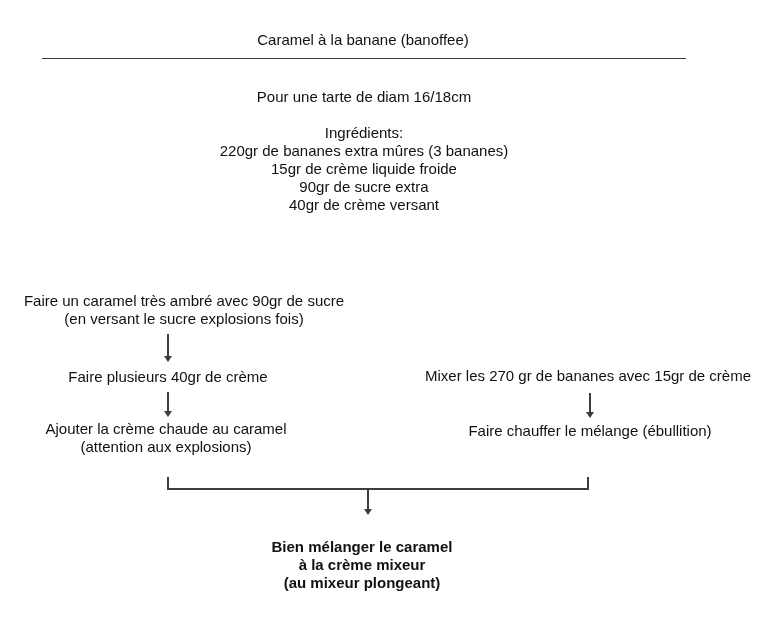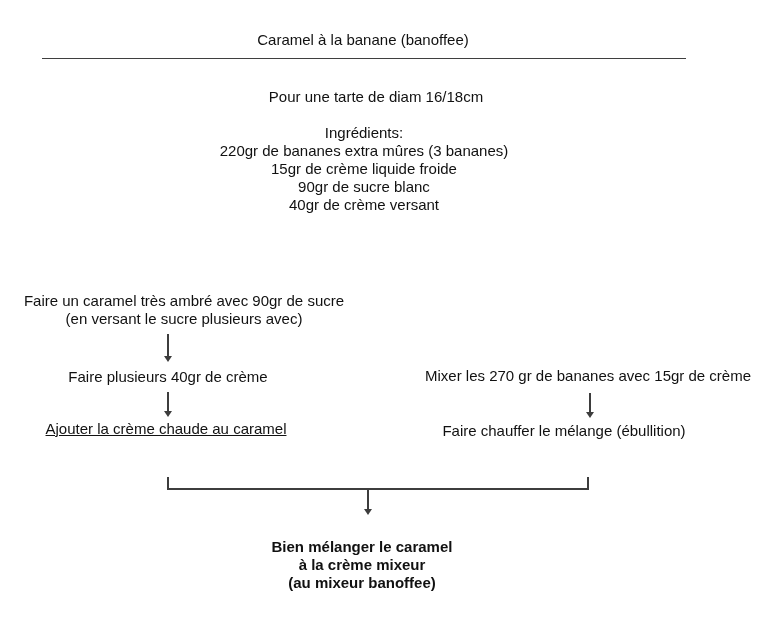--- a/index.html
+++ b/index.html
@@ -56,66 +56,67 @@
 </style>
 </head>
 <body>
 
 <div class="page">
 
   <div class="t" style="left:363px; top:31px;">Caramel à la banane (banoffee)</div>
 
   <div class="hr" style="left:42px; top:58px; width:644px;"></div>
 
-  <div class="t" style="left:364px; top:88px;margin-left:12px;">Pour une tarte de diam 16/18cm</div>
+  <div class="t" style="left:364px; top:88px;">Pour une tarte de diam 16/18cm</div>
 
   <div class="t" style="left:364px; top:124px;">
     <div>Ingrédients:</div>
     <div>220gr de bananes extra mûres (3 bananes)</div>
     <div>15gr de crème liquide froide</div>
-    <div>90gr de sucre blanc</div>
+    <div>90gr de sucre extra</div>
     <div>40gr de crème versant</div>
   </div>
 
   <div class="t" style="left:184px; top:292px;">
     <div>Faire un caramel très ambré avec 90gr de sucre</div>
-    <div>(en versant le sucre plusieurs avec)</div>
+    <div>(en versant le sucre explosions fois)</div>
   </div>
 
   <div class="arrow" style="left:163px; top:334px;">
     <div class="stem" style="height:22px;"></div>
     <div class="head"></div>
   </div>
 
   <div class="t" style="left:168px; top:368px;">Faire plusieurs 40gr de crème</div>
 
   <div class="arrow" style="left:163px; top:392px;">
     <div class="stem" style="height:19px;"></div>
     <div class="head"></div>
   </div>
 
-  <div class="t" style="left:166px; top:420px;text-decoration:underline;">
+  <div class="t" style="left:166px; top:420px;">
     <div>Ajouter la crème chaude au caramel</div>
+    <div>(attention aux explosions)</div>
   </div>
 
   <div class="t" style="left:588px; top:367px;">Mixer les 270 gr de bananes avec 15gr de crème</div>
 
   <div class="arrow" style="left:585px; top:393px;">
     <div class="stem" style="height:19px;"></div>
     <div class="head"></div>
   </div>
 
-  <div class="t" style="left:564px; top:422px;">Faire chauffer le mélange (ébullition)</div>
+  <div class="t" style="left:590px; top:422px;">Faire chauffer le mélange (ébullition)</div>
 
   <div class="bracket" style="left:167px; top:477px; width:418px; height:11px;"></div>
 
   <div class="arrow" style="left:363px; top:490px;">
     <div class="stem" style="height:19px;"></div>
     <div class="head"></div>
   </div>
 
   <div class="t" style="left:362px; top:538px;font-weight:bold;">
     <div>Bien mélanger le caramel</div>
     <div>à la crème mixeur</div>
-    <div>(au mixeur banoffee)</div>
+    <div>(au mixeur plongeant)</div>
   </div>
 
 </div>
 
 </body></html>

